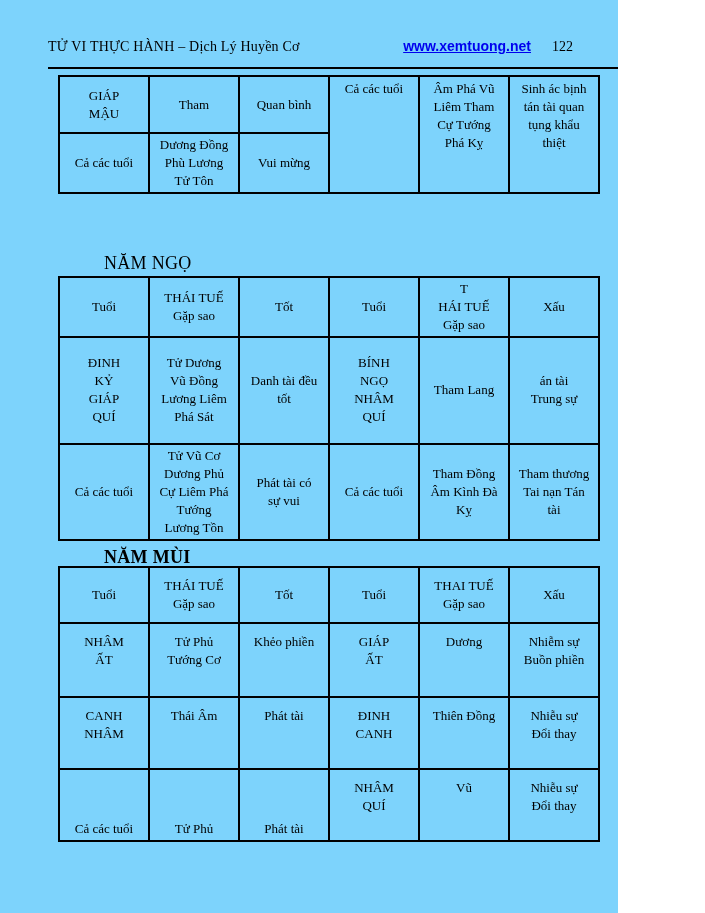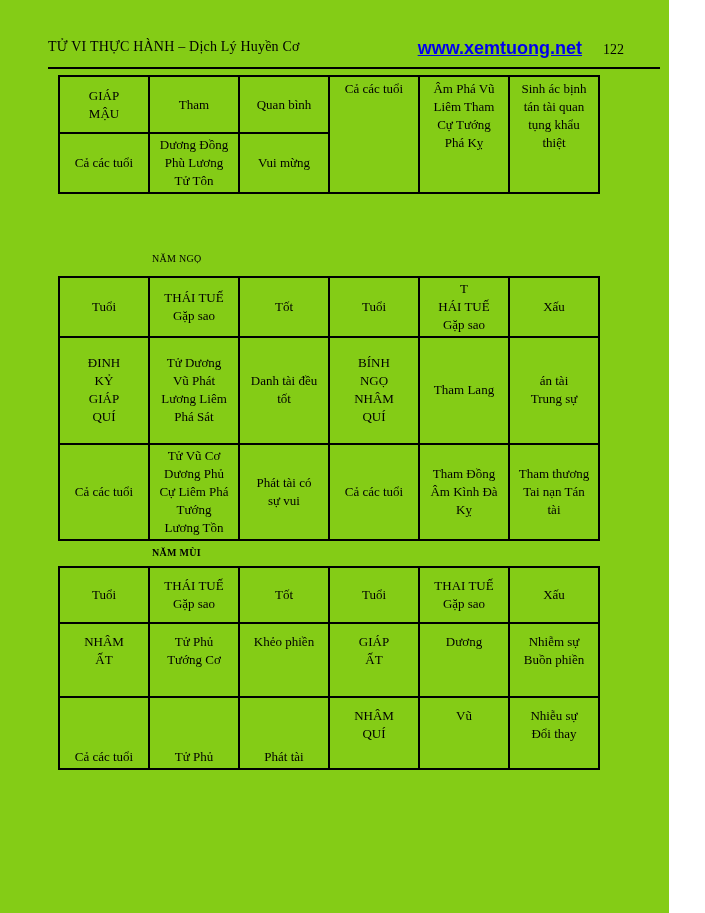--- a/index.html
+++ b/index.html
@@ -1,34 +1,34 @@
 <!DOCTYPE html>
 <html><head>
 <meta charset="utf-8">
 <style>
   html,body{margin:0;padding:0;background:#ffffff;}
   body{width:705px;height:913px;font-family:"Liberation Serif","DejaVu Serif",serif;color:#000;}
-  .page{position:relative;width:669px;height:913px;background:#84cc16;overflow:hidden;}
+  .page{position:relative;width:618px;height:913px;background:#7dd3fc;overflow:hidden;}
 
   .hdr-title{position:absolute;left:48px;top:39px;font-size:14px;letter-spacing:0.2px;}
   .hdr-right{position:absolute;top:38px;right:45px;font-size:14px;white-space:nowrap;}
-  .site-link{font-family:"Liberation Sans","DejaVu Sans",sans-serif;font-weight:bold;color:#0000ee;text-decoration:underline;font-size:18px;}
+  .site-link{font-family:"Liberation Sans","DejaVu Sans",sans-serif;font-weight:bold;color:#0000ee;text-decoration:underline;font-size:14px;}
   .page-num{margin-left:21px;}
   .rule{position:absolute;left:48px;top:67px;width:612px;height:2px;background:#000;}
 
   table{border-collapse:collapse;table-layout:fixed;}
   td{border:2px solid #000;text-align:center;font-size:13px;line-height:1.38;
      white-space:pre-line;padding:2px 3px;vertical-align:middle;overflow:hidden;}
   col{width:90px;}
 
   .t-top{position:absolute;left:58px;top:75px;}
   .t-ngo{position:absolute;left:58px;top:276px;}
   .t-mui{position:absolute;left:58px;top:566px;}
 
-  .sec-label{position:absolute;font-size:10px;letter-spacing:0.3px;margin-left:48px;}
+  .sec-label{position:absolute;font-size:18px;letter-spacing:0.3px;}
   .sec-ngo{left:104px;top:253px;}
   .sec-mui{left:104px;top:547px;font-weight:bold;}
 
   .va-t{vertical-align:top;padding-top:3px;}
   .va-t8{vertical-align:top;padding-top:9px;}
   .va-b{vertical-align:bottom;padding-bottom:2px;}
 </style>
 </head>
 <body>
 
@@ -97,21 +97,21 @@
 HÁI TUẾ
 Gặp sao</td>
       <td>Xấu</td>
     </tr>
     <tr style="height:107px;">
       <td>ĐINH
 KỶ
 GIÁP
 QUÍ</td>
       <td>Tử Dương
-Vũ Phát
+Vũ Đồng
 Lương Liêm
 Phá Sát</td>
       <td>Danh tài đều
 tốt</td>
       <td>BÍNH
 NGỌ
 NHÂM
 QUÍ</td>
       <td>Tham Lang</td>
       <td>án tài
@@ -165,20 +165,31 @@
       <td class="va-t8">Tử Phủ
 Tướng Cơ</td>
       <td class="va-t8">Khẻo phiền</td>
       <td class="va-t8">GIÁP
 ẤT</td>
       <td class="va-t8">Dương</td>
       <td class="va-t8">Nhiễm sự
 Buồn phiền</td>
     </tr>
     <tr style="height:72px;">
+      <td class="va-t8">CANH
+NHÂM</td>
+      <td class="va-t8">Thái Âm</td>
+      <td class="va-t8">Phát tài</td>
+      <td class="va-t8">ĐINH
+CANH</td>
+      <td class="va-t8">Thiên Đồng</td>
+      <td class="va-t8">Nhiễu sự
+Đổi thay</td>
+    </tr>
+    <tr style="height:72px;">
       <td class="va-b">Cả các tuổi</td>
       <td class="va-b">Tử Phủ</td>
       <td class="va-b">Phát tài</td>
       <td class="va-t8">NHÂM
 QUÍ</td>
       <td class="va-t8">Vũ</td>
       <td class="va-t8">Nhiễu sự
 Đổi thay</td>
     </tr>
   </tbody>

